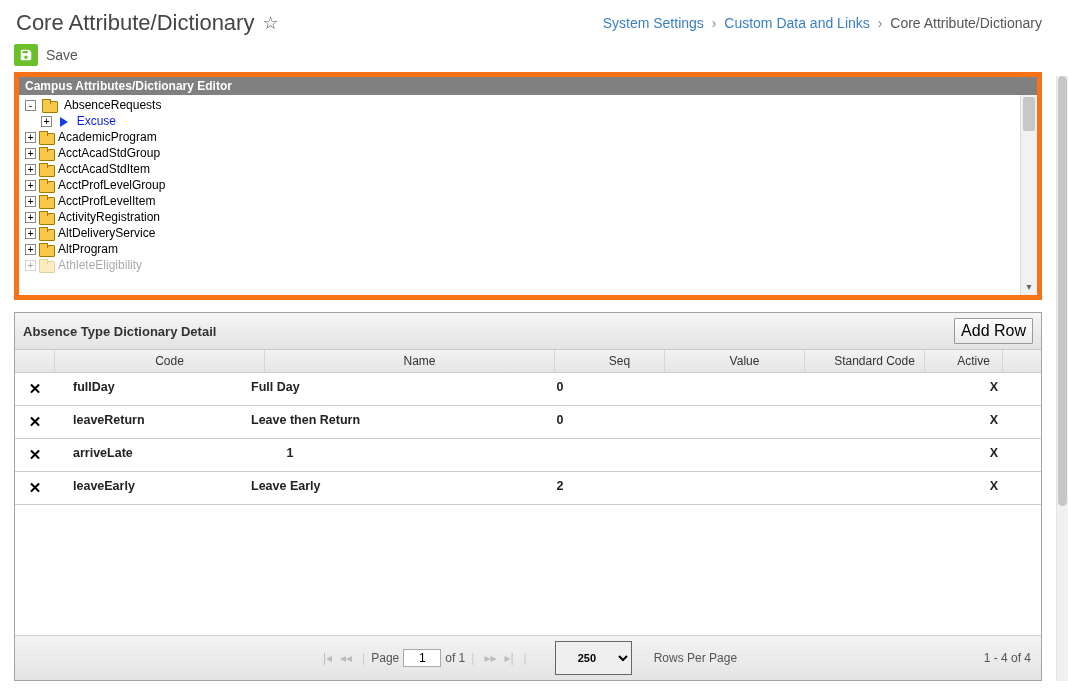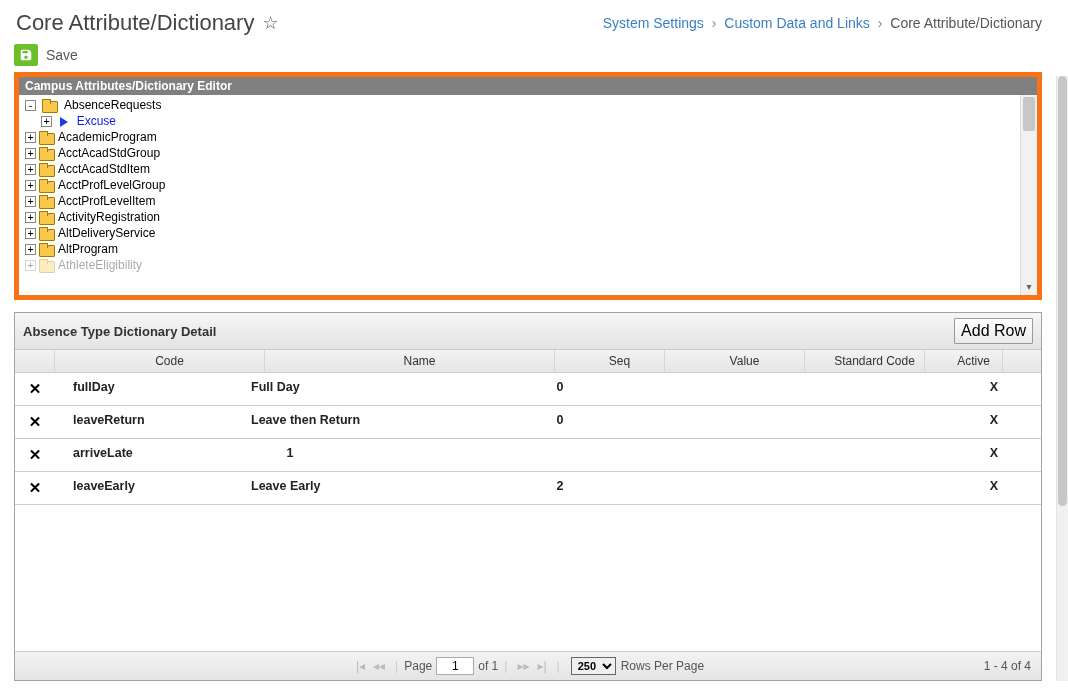--- a/index.html
+++ b/index.html
@@ -222,21 +222,21 @@
     border-top:1px solid #ccc;
     display:flex;align-items:center;justify-content:center;
     font-size:12px;color:#555;padding:5px 8px;position:relative;
   }
   .pager .nav{color:#bbb;padding:0 4px;font-variant:small-caps;}
   .pager .sep{color:#ccc;padding:0 6px;}
   .page-input{
     width:38px;border:1px solid #aaa;text-align:center;font-size:12px;padding:1px;margin:0 4px;
   }
   .rpp-select{
-    border:1px solid #666;font-size:11px;font-weight:bold;padding:0 2px;margin:0 5px;height:18px;
+    border:1px solid #666;font-size:11px;font-weight:bold;padding:0 18px;margin:0 22px;height:34px;
   }
   .pager .record-count{position:absolute;right:10px;}
   
   .outer-scroll{
     position:absolute;top:76px;right:0;bottom:12px;width:12px;
     background:#f1f1f1;border-left:1px solid #e3e3e3;
   }
   .outer-scroll .thumb{
     position:absolute;top:0;left:1px;right:1px;height:430px;
     background:#c7c7c7;border-radius:5px;

